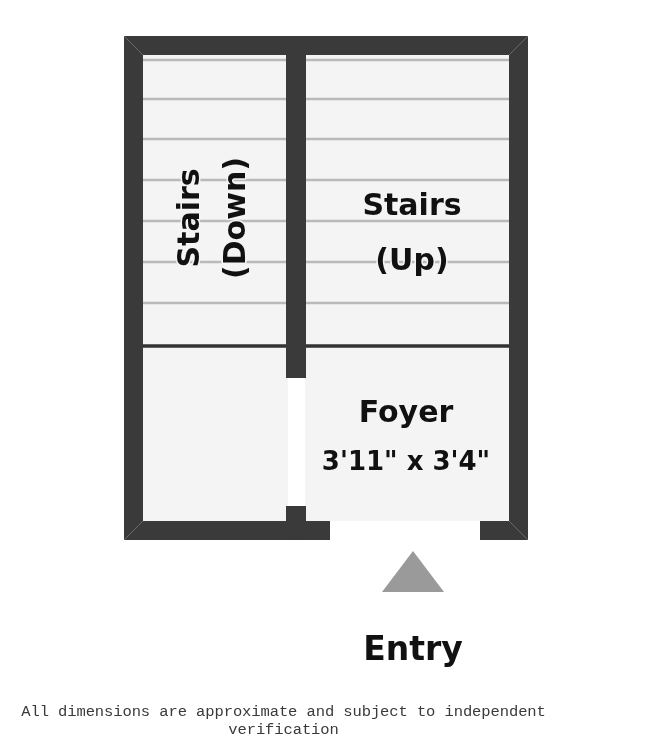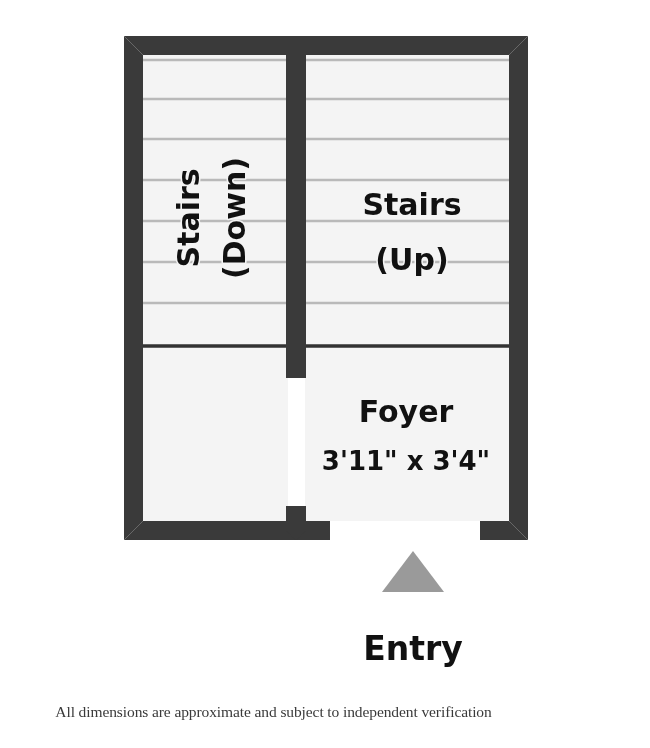--- a/index.html
+++ b/index.html
@@ -18,25 +18,25 @@
   #floorplan-canvas {
     position: absolute;
     left: 0;
     top: 0;
     width: 650px;
     height: 748px;
   }
 
   .footer-note {
     position: absolute;
-    left: 0;
+    left: 10px;
     top: 703px;
     width: 547px;
     text-align: center;
-    font-family: Liberation Serif, serif;
+    font-family: Liberation Mono, monospace;
     font-size: 15.5px;
     color: #3a3a3a;
     letter-spacing: -0.1px;
   }
 
   .svg-text-bold {
     font-family: "DejaVu Sans", "Liberation Sans", sans-serif;
     font-weight: bold;
     fill: #111111;
     paint-order: stroke fill;

